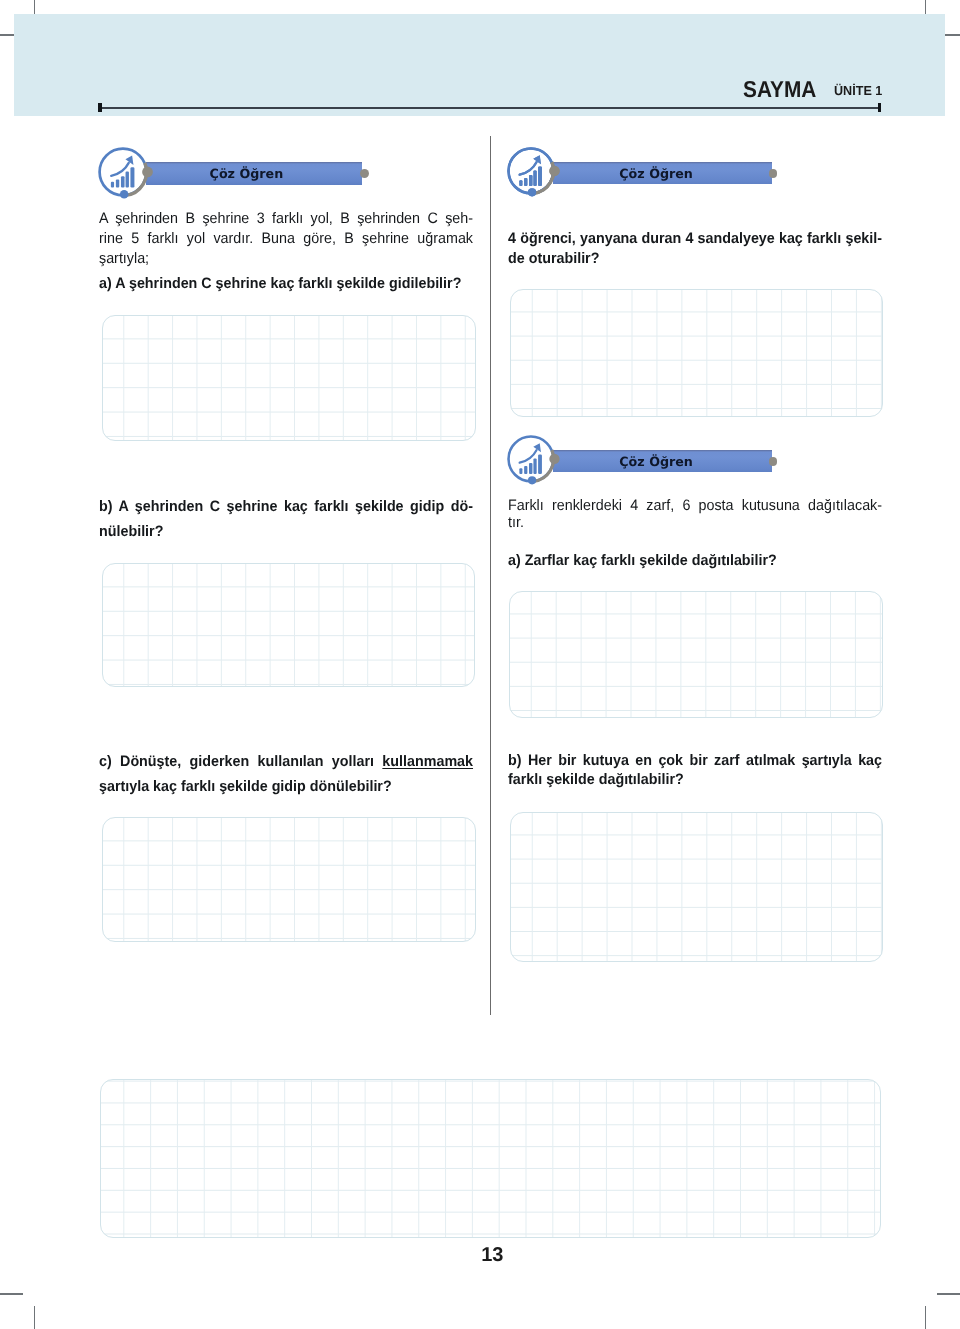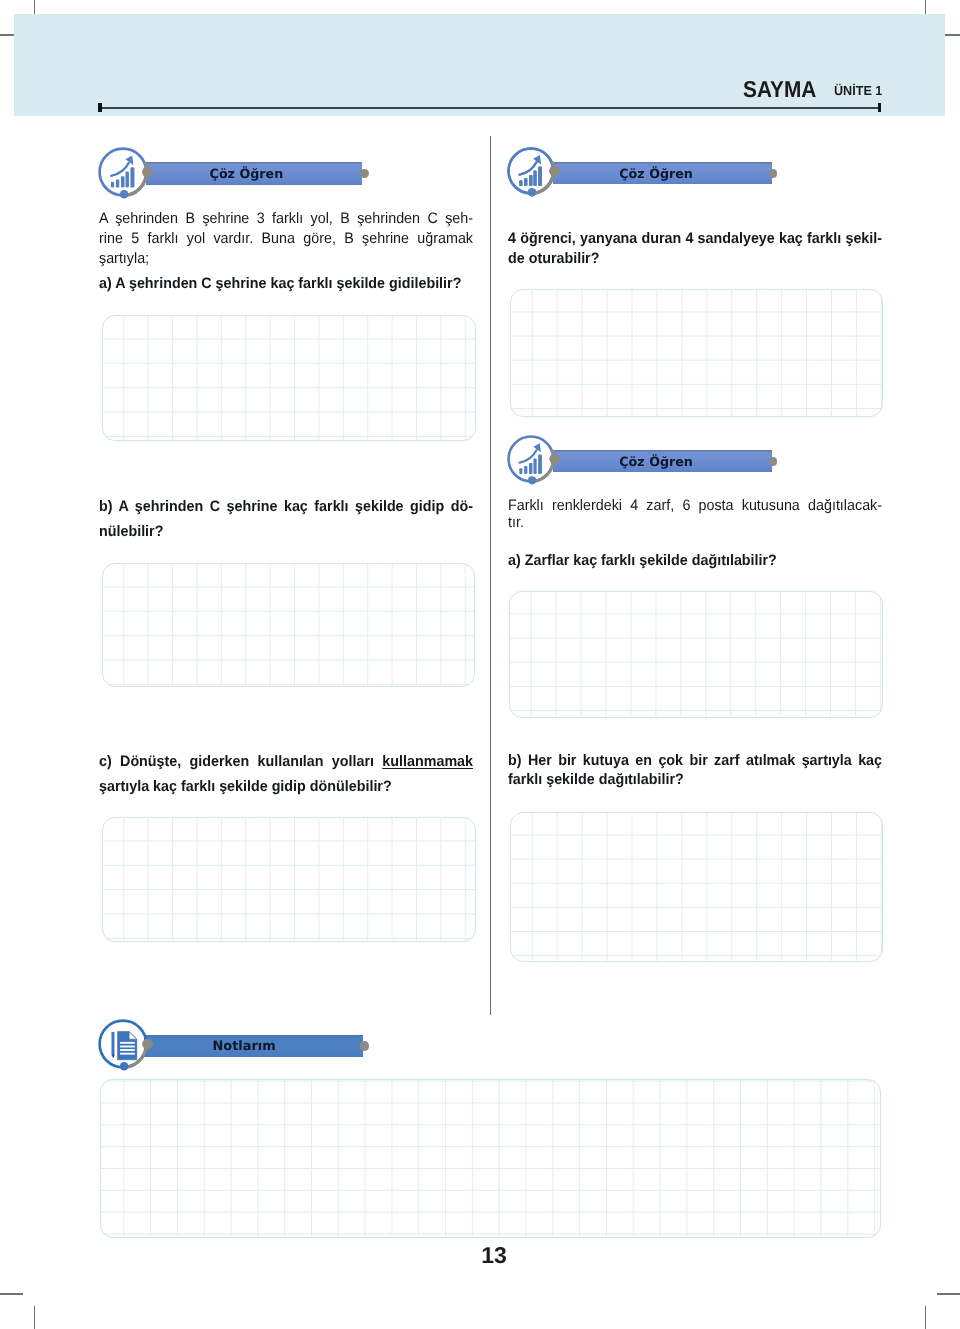--- a/index.html
+++ b/index.html
@@ -46,21 +46,21 @@
   
   .ptext{position:absolute;font-size:15.1px;line-height:20.1px;color:#16191c;
      transform:scaleX(0.9481);transform-origin:left top;}
   .ptext.b{font-weight:bold;}
   .ptext u{text-decoration:underline;text-underline-offset:1.5px;}
   .ln{text-align:justify;text-align-last:justify;}
   .ln.last{text-align:left;text-align-last:left;}
 
   .gridbox.rcol{background-size:24.95px 24.15px;background-position:-4.2px -2.7px;}
   .gridbox.notes{background-size:26.82px 21.85px;background-position:-4.5px 0.6px;}
-  .pagenum{position:absolute;left:481.2px;top:1249.2px;font-size:23px;font-weight:bold;color:#1b1b1b;line-height:12px;}
+  .pagenum{position:absolute;left:481.2px;top:1249.2px;font-size:20px;font-weight:bold;color:#1b1b1b;line-height:12px;}
 </style>
 </head>
 <body>
 
 <div class="page">
 
   <div class="cm v" style="left:34.2px;top:0;height:23.2px;"></div>
   <div class="cm h" style="left:0;top:34.3px;width:23.1px;"></div>
   <div class="cm v" style="left:924.8px;top:0;height:23.2px;"></div>
   <div class="cm h" style="left:936.5px;top:34.3px;width:23.5px;"></div>
@@ -192,37 +192,16 @@
       <div class="ln last">a) Zarflar kaç farklı şekilde dağıtılabilir?</div>
     </div>
   <div class="gridbox rcol" style="left:509.2px;top:591.3px;width:372px;height:125.0px;"></div>
 
   <div class="ptext b" style="left:508px;top:751.05px;width:394.5px;line-height:19.4px;">
       <div class="ln">b) Her bir kutuya en çok bir zarf atılmak şartıyla kaç</div>
       <div class="ln last">farklı şekilde dağıtılabilir?</div>
     </div>
   <div class="gridbox rcol" style="left:510px;top:811.7px;width:371px;height:148.0px;"></div>
 
-  <div class="banner" style="left:100px;top:1022.6px;width:280px;height:50px;">
-    <div class="bar notesbar" style="left:44.2px;top:12.6px;width:218.8px;height:21.7px;"></div>
-    <div class="knob" style="left:259.7px;top:18.6px;width:9.4px;height:9.4px;"></div>
-    <div class="label" style="left:112.5px;top:18.3px;font-size:12.9px;text-align:left;">Notlarım</div>
-    <svg class="ico" viewBox="0 0 56 56" style="left:-1.55px;top:-3.45px;width:55.9px;height:55.9px;">
-      <circle cx="25" cy="25" r="23.4" fill="none" stroke="#2f70b8" stroke-width="2.7"></circle>
-      <path d="M 48.0 20.4 A 23.6 23.6 0 0 1 27.4 48.4" fill="none" stroke="#8d8a82" stroke-width="3.2"></path>
-      <circle cx="49.6" cy="25.0" r="5.3" fill="#8d8a82"></circle>
-      <path d="M13.5 13.0 h3.0 v22.9 l-1.5 3.5 l-1.5 -3.5 z" fill="#3f74bf"></path>
-      <path d="M15.0 35.9 h1.5 l-1.5 3.5 z" fill="#16304f"></path>
-      <path d="M19.6 12.6 h11.6 l7.7 7.6 v20.7 h-19.3 z" fill="#3f74bf" stroke="#2d5c9a" stroke-width="0.5" stroke-linejoin="round"></path>
-      <path d="M31.2 12.8 v7.4 h7.5 z" fill="#fbfdff" stroke="#2d5c9a" stroke-width="0.5" stroke-linejoin="round"></path>
-      <g fill="#fbfdff">
-        <rect x="22.1" y="22.9" width="14.8" height="1.9"></rect>
-        <rect x="22.1" y="26.6" width="14.8" height="1.9"></rect>
-        <rect x="22.1" y="30.1" width="14.8" height="1.9"></rect>
-        <rect x="22.1" y="33.8" width="14.8" height="1.9"></rect>
-      </g>
-      <circle cx="26.2" cy="47.3" r="4.3" fill="#3f74bf"></circle>
-    </svg>
-  </div>
   <div class="gridbox notes" style="left:99.6px;top:1079.25px;width:779.1px;height:156.65px;"></div>
 
   <div class="pagenum">13</div>
 </div>
 
 </body></html>

